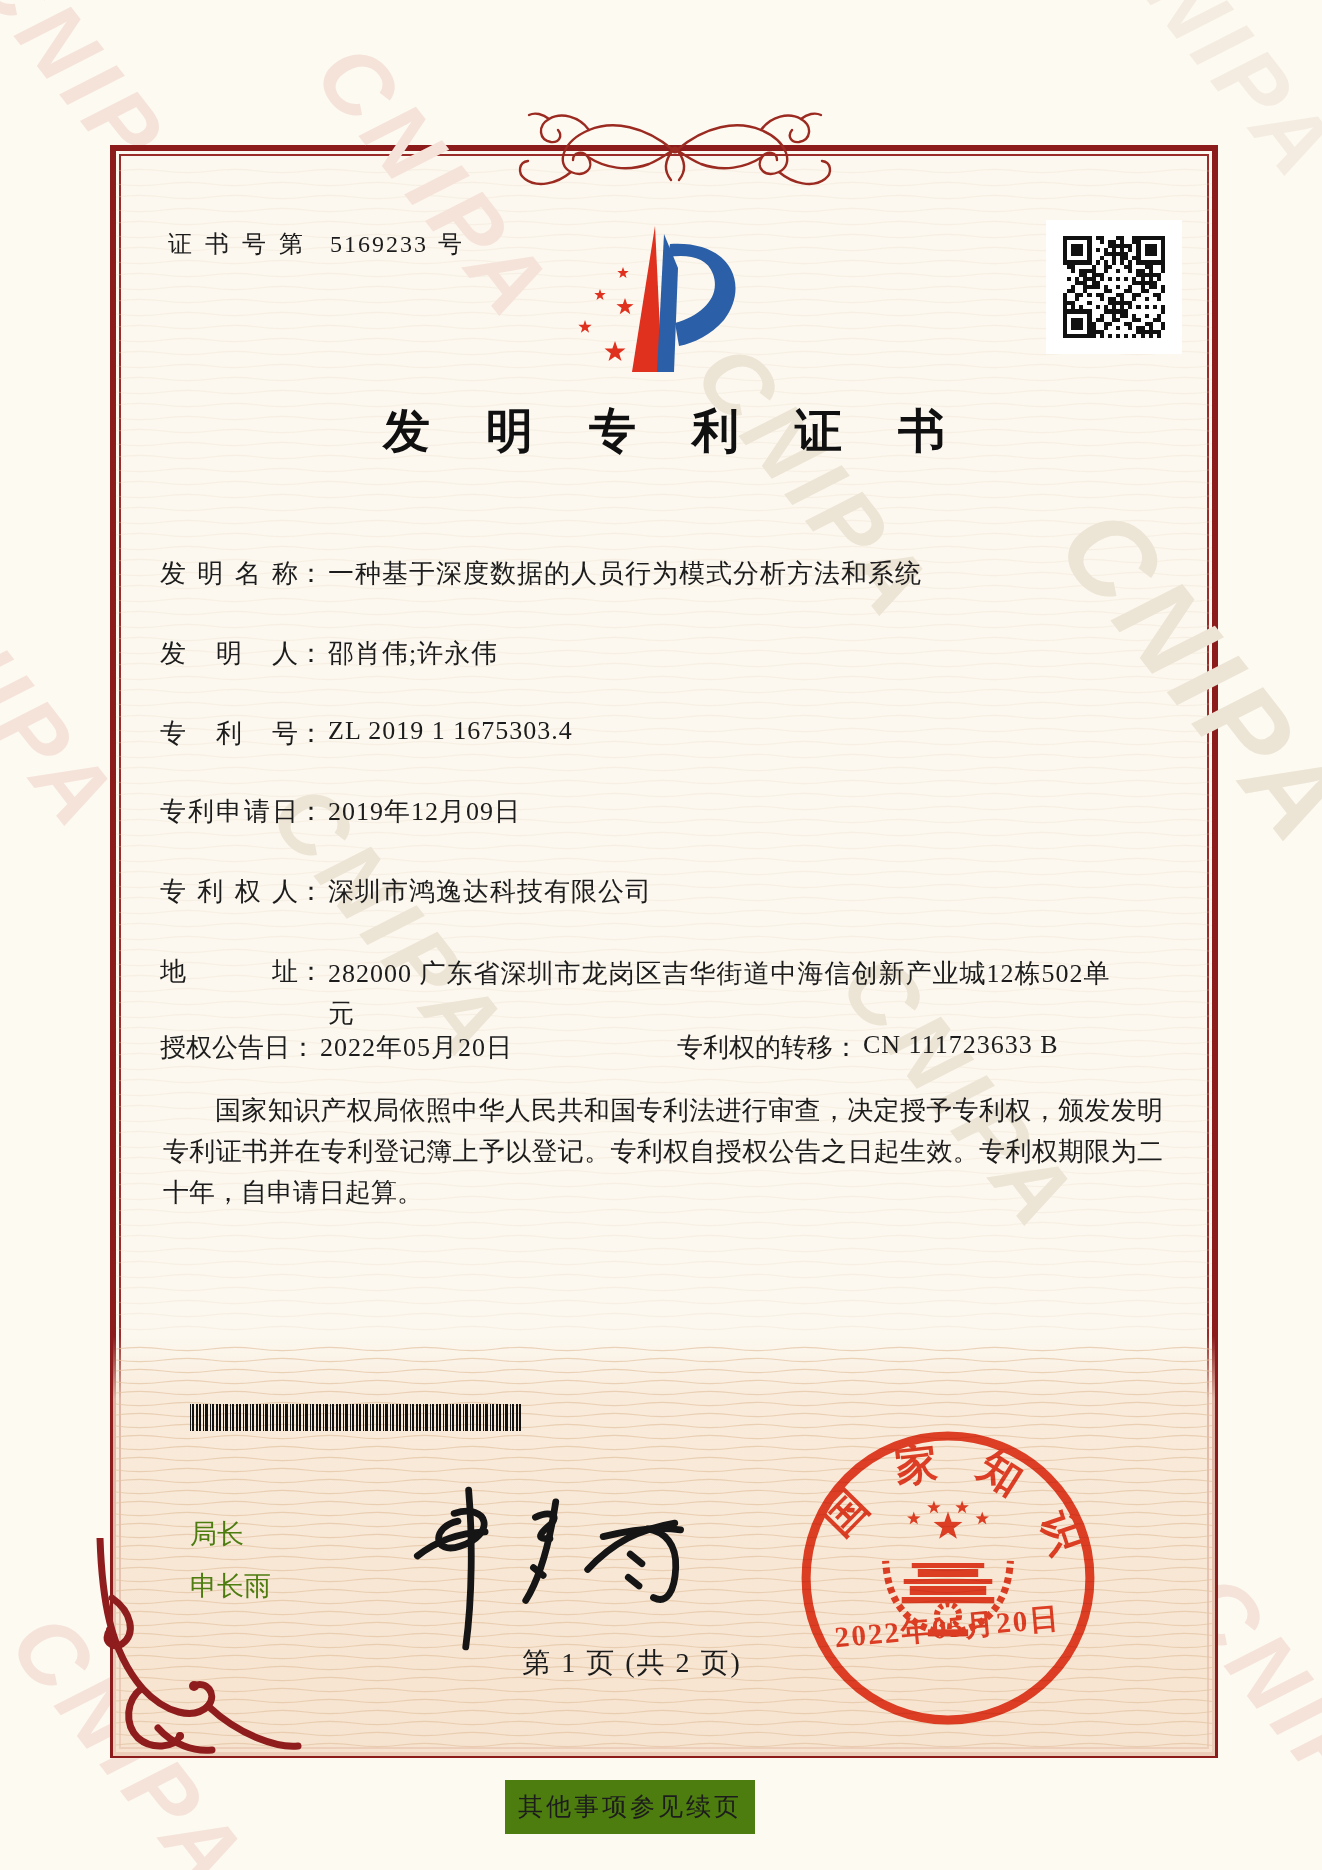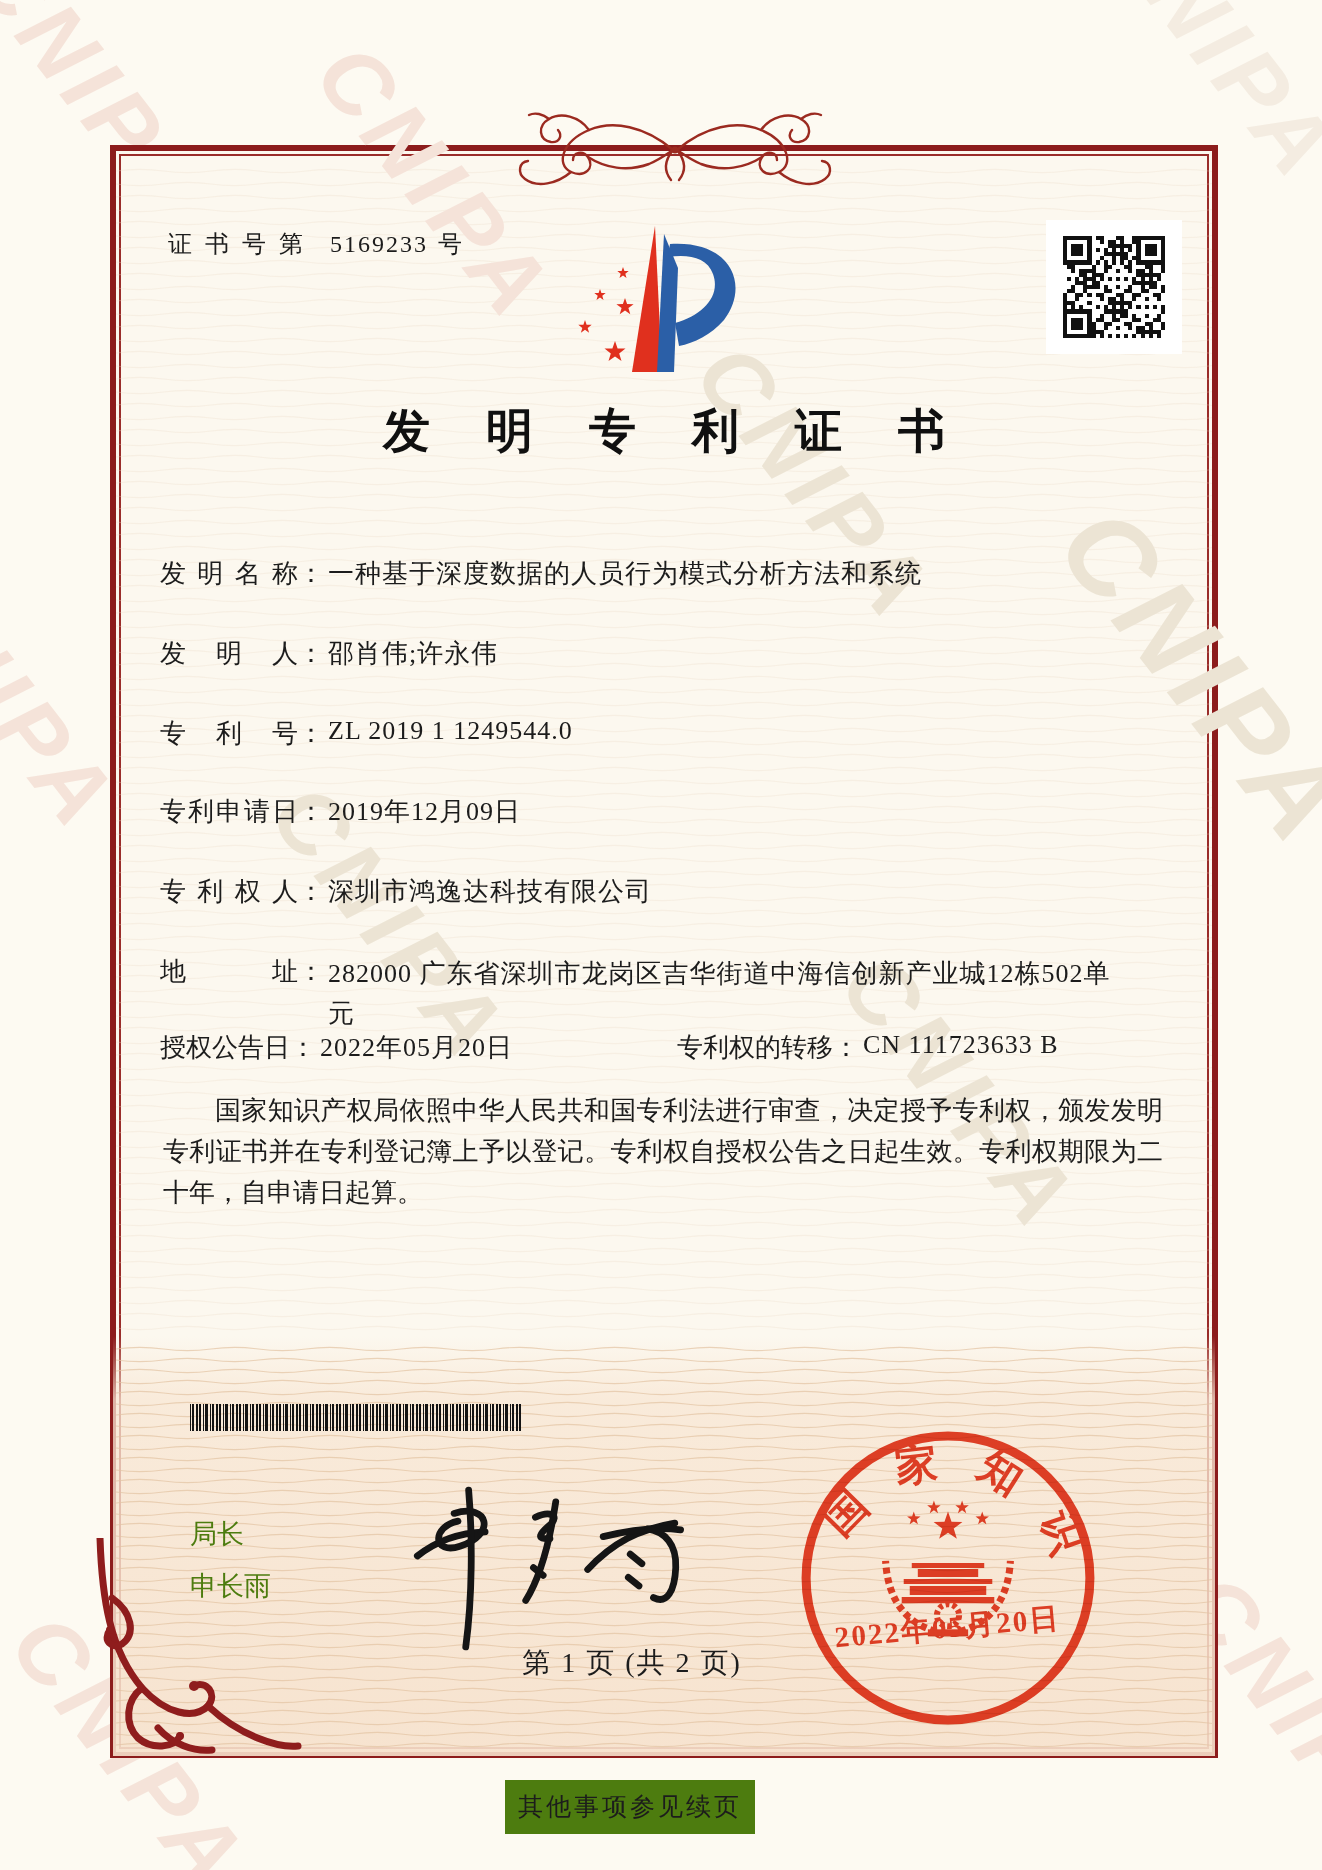--- a/index.html
+++ b/index.html
@@ -584,21 +584,21 @@
       <span>发</span>
       <span>明</span>
       <span>人</span>
     </span><span class="colon">：</span><span class="fvalue">邵肖伟;许永伟</span>
 </div>
 <div class="row" style="top:716px">
   <span class="flabel spread">
       <span>专</span>
       <span>利</span>
       <span>号</span>
-    </span><span class="colon">：</span><span class="fvalue">ZL 2019 1 1249544.0</span>
+    </span><span class="colon">：</span><span class="fvalue">ZL 2019 1 1675303.4</span>
 </div>
 <div class="row" style="top:794px">
   <span class="flabel spread">
       <span>专</span>
       <span>利</span>
       <span>申</span>
       <span>请</span>
       <span>日</span>
     </span><span class="colon">：</span><span class="fvalue">2019年12月09日</span>
 </div>

